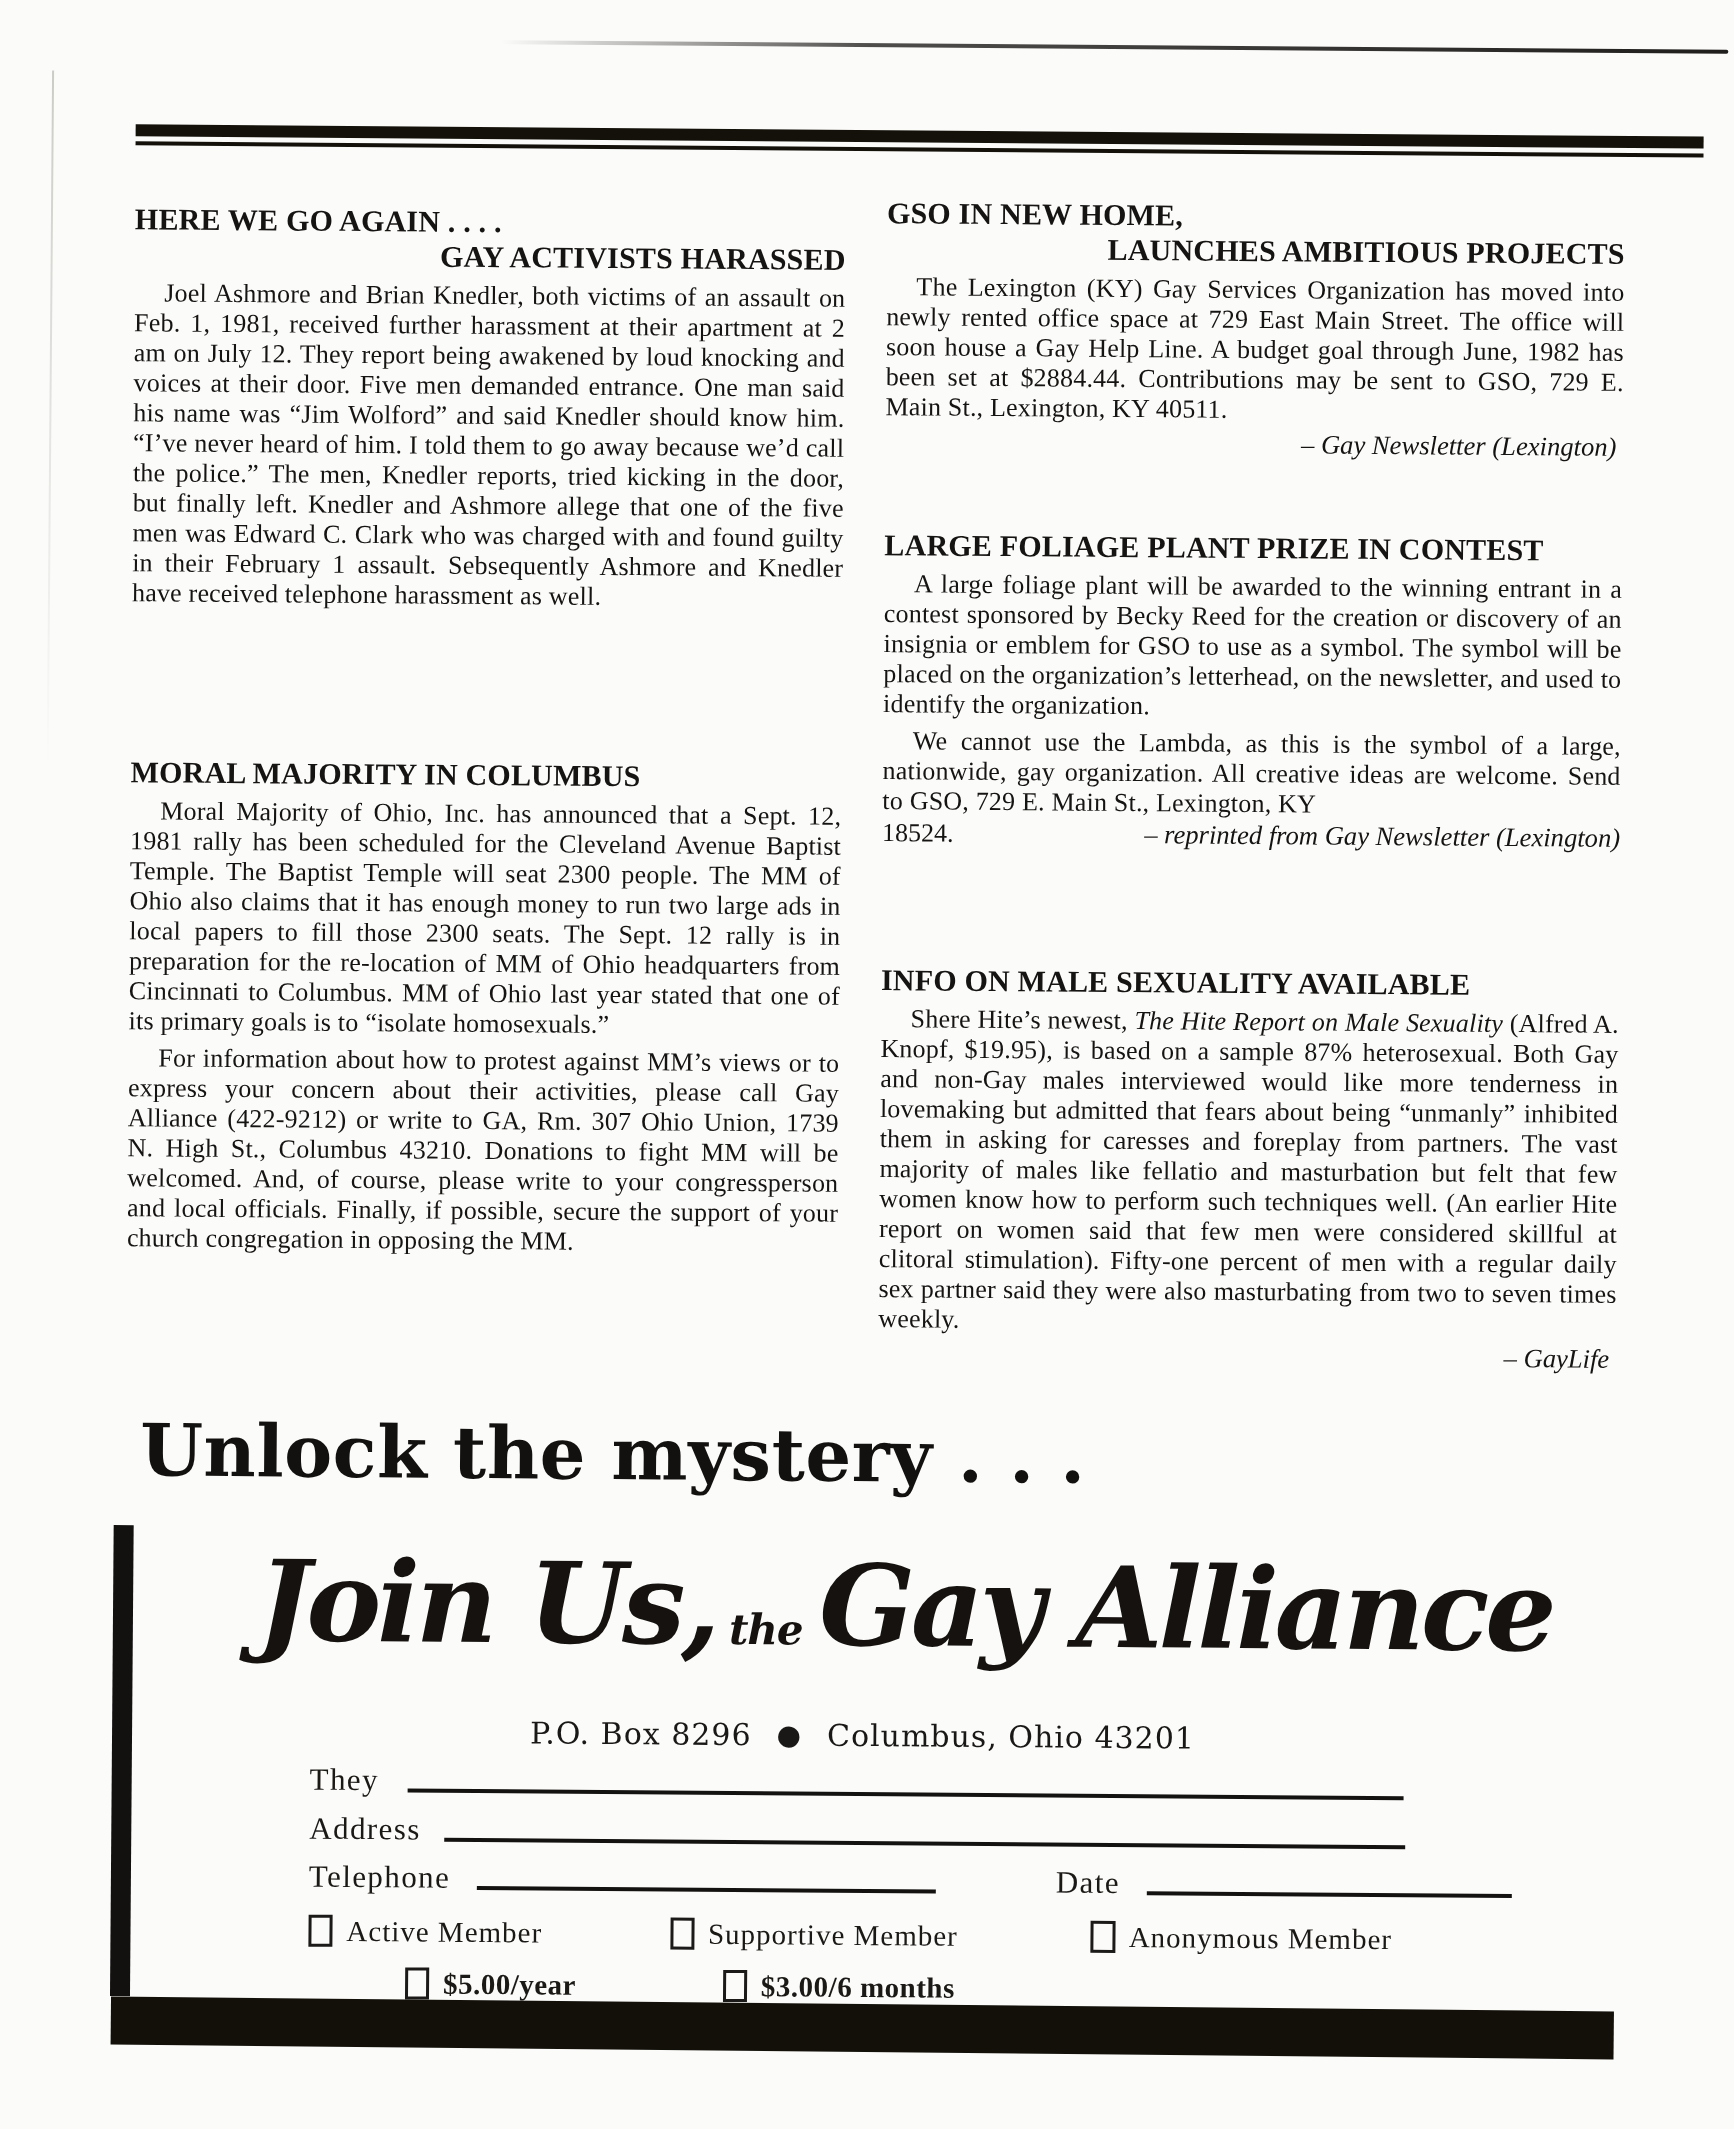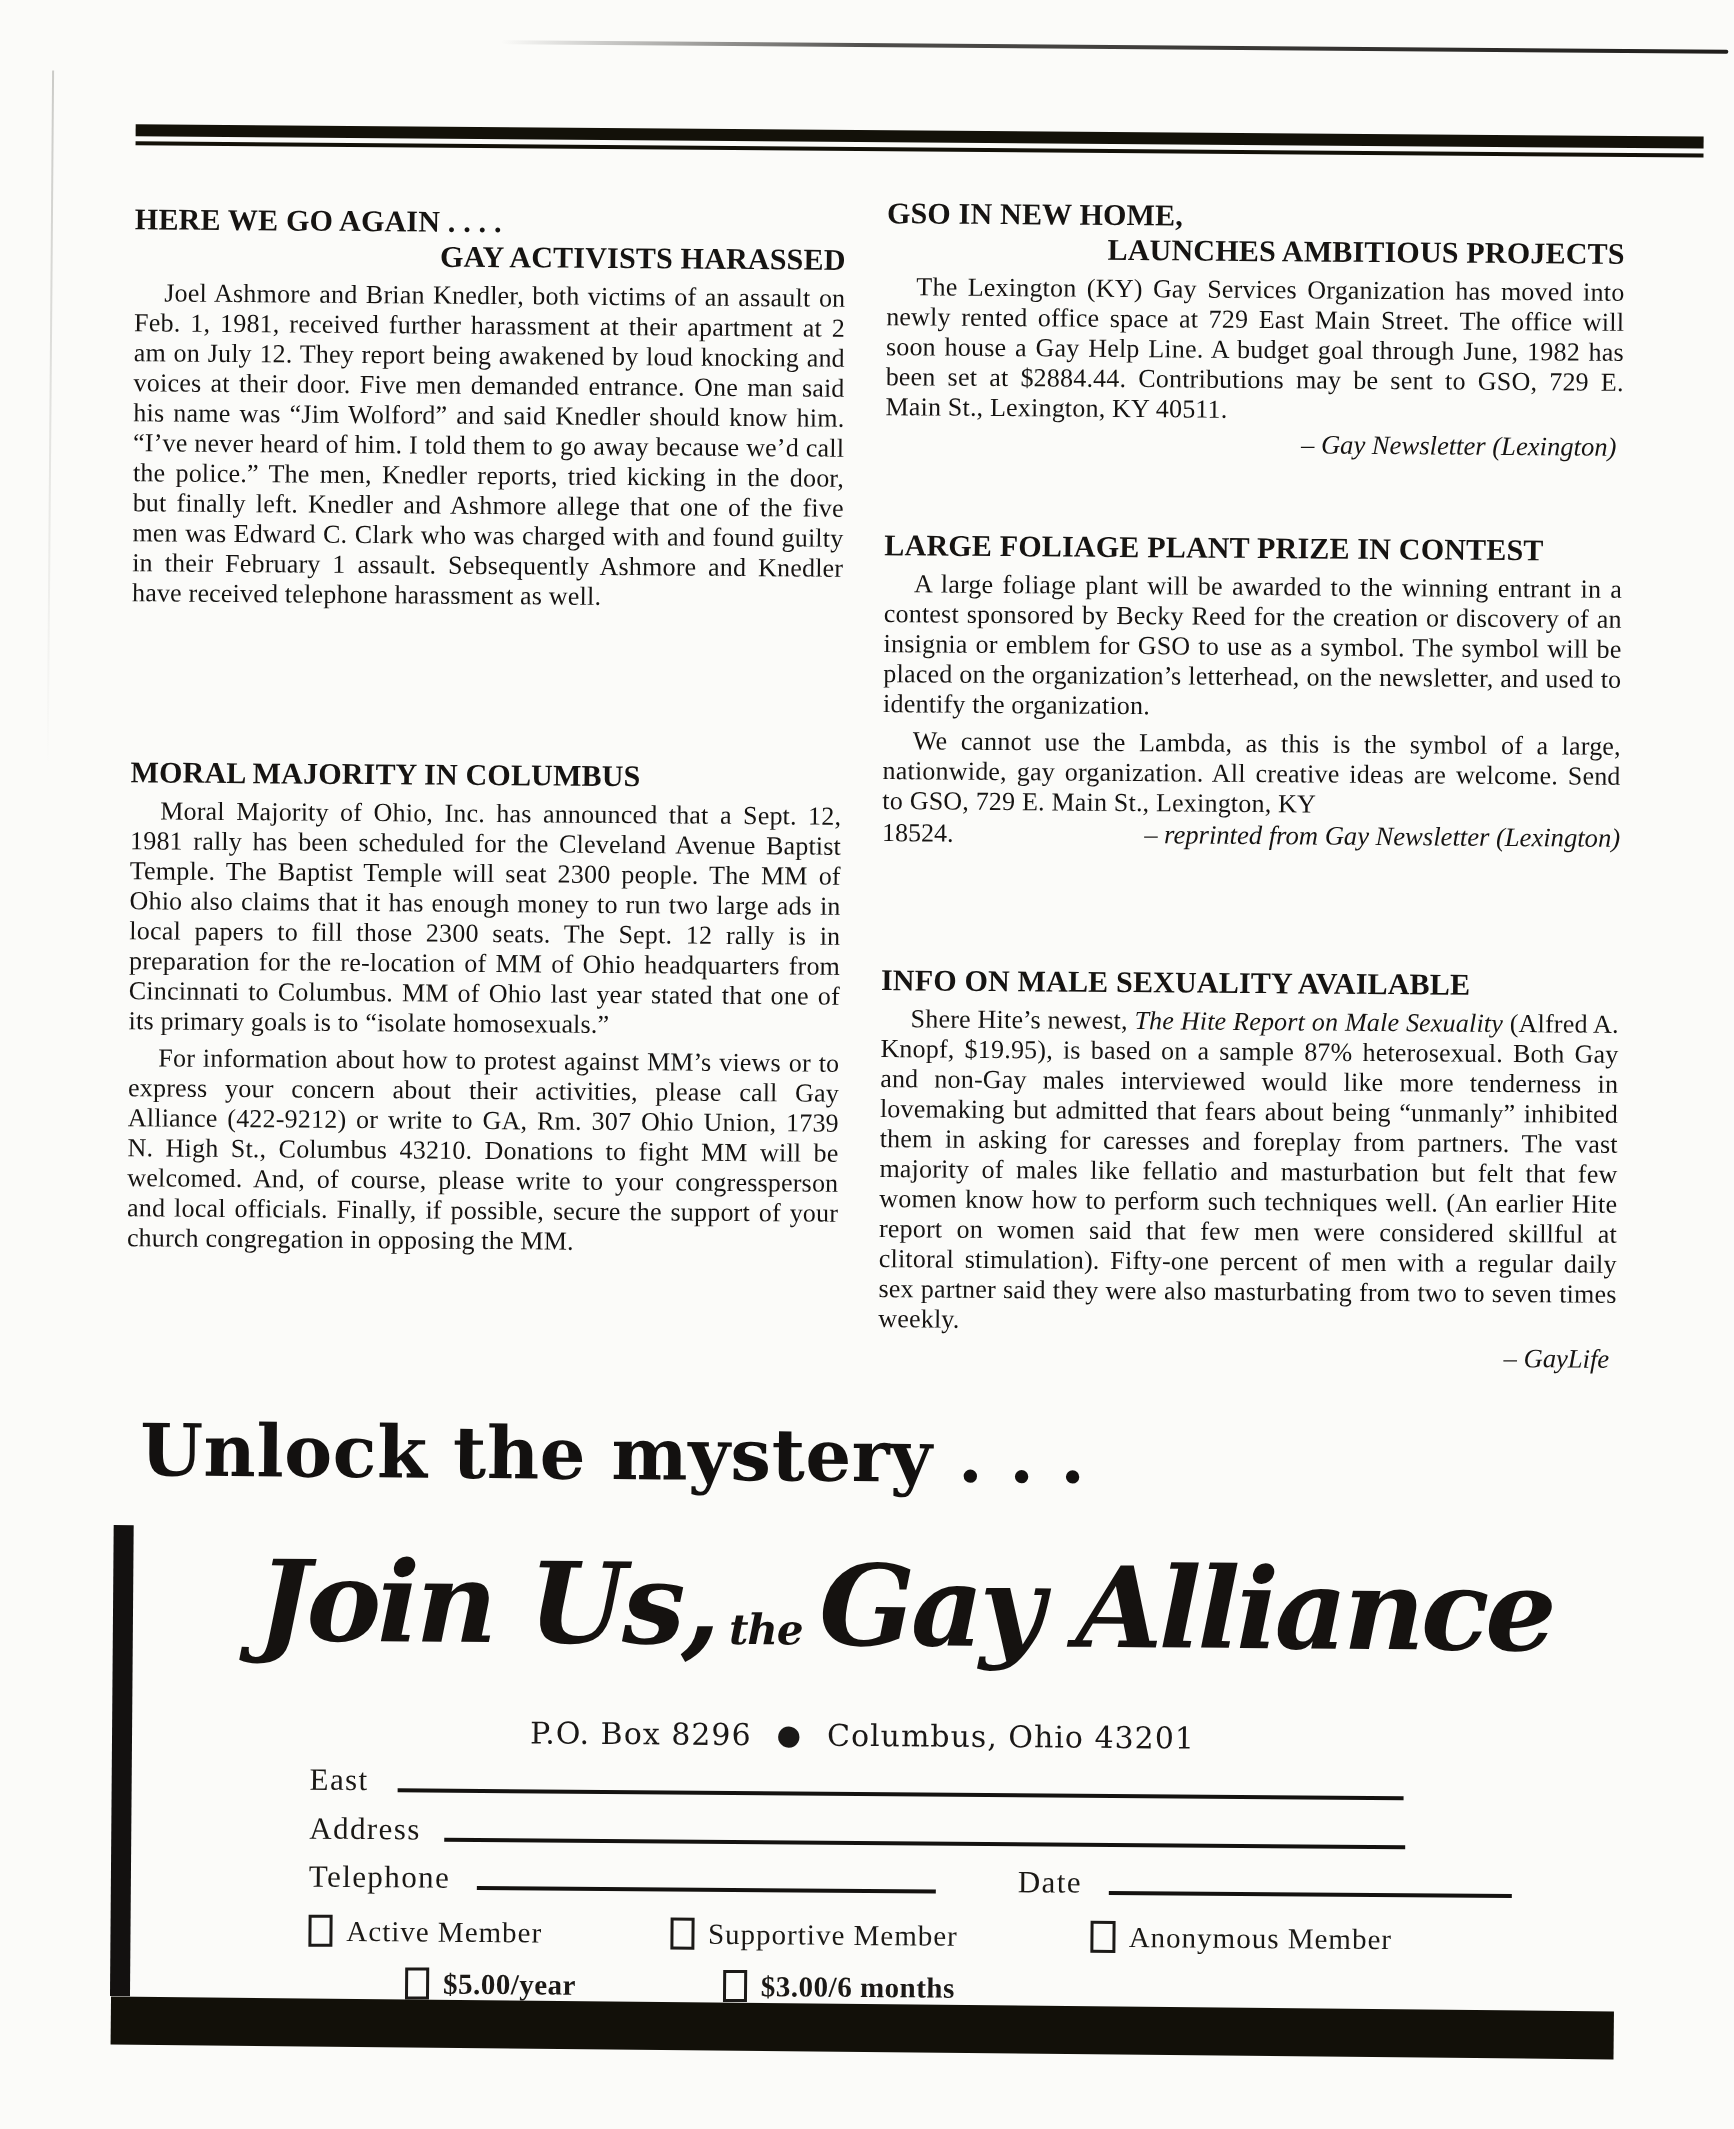--- a/index.html
+++ b/index.html
@@ -165,31 +165,31 @@
     <div class="join">
       <span class="big">Join Us,</span><span class="small">the</span><span class="big">Gay Alliance</span>
     </div>
 
     <div class="pobox">
       <span>P.O. Box 8296</span><span class="bullet">●</span><span>Columbus, Ohio 43201</span>
     </div>
 
     <div class="form">
       <div class="frow">
-        <span class="flabel">East</span>
+        <span class="flabel">They</span>
         <span class="fline grow" style="margin-left:29px; margin-right:109px;"></span>
       </div>
       <div class="frow">
         <span class="flabel">Address</span>
         <span class="fline grow" style="margin-left:24px; margin-right:107px;"></span>
       </div>
       <div class="frow">
         <span class="flabel">Telephone</span>
         <span class="fline" style="width:459px; margin-left:26.6px;"></span>
-        <span class="flabel" style="margin-left:82px;">Date</span>
+        <span class="flabel" style="margin-left:120px;">Date</span>
         <span class="fline grow" style="margin-left:26.6px;"></span>
       </div>
 
       <div class="checks">
         <span class="chk">
           <span class="box"></span>
           <span>Active Member</span>
         </span>
         <span class="chk" style="margin-left:128px;">
           <span class="box"></span>

